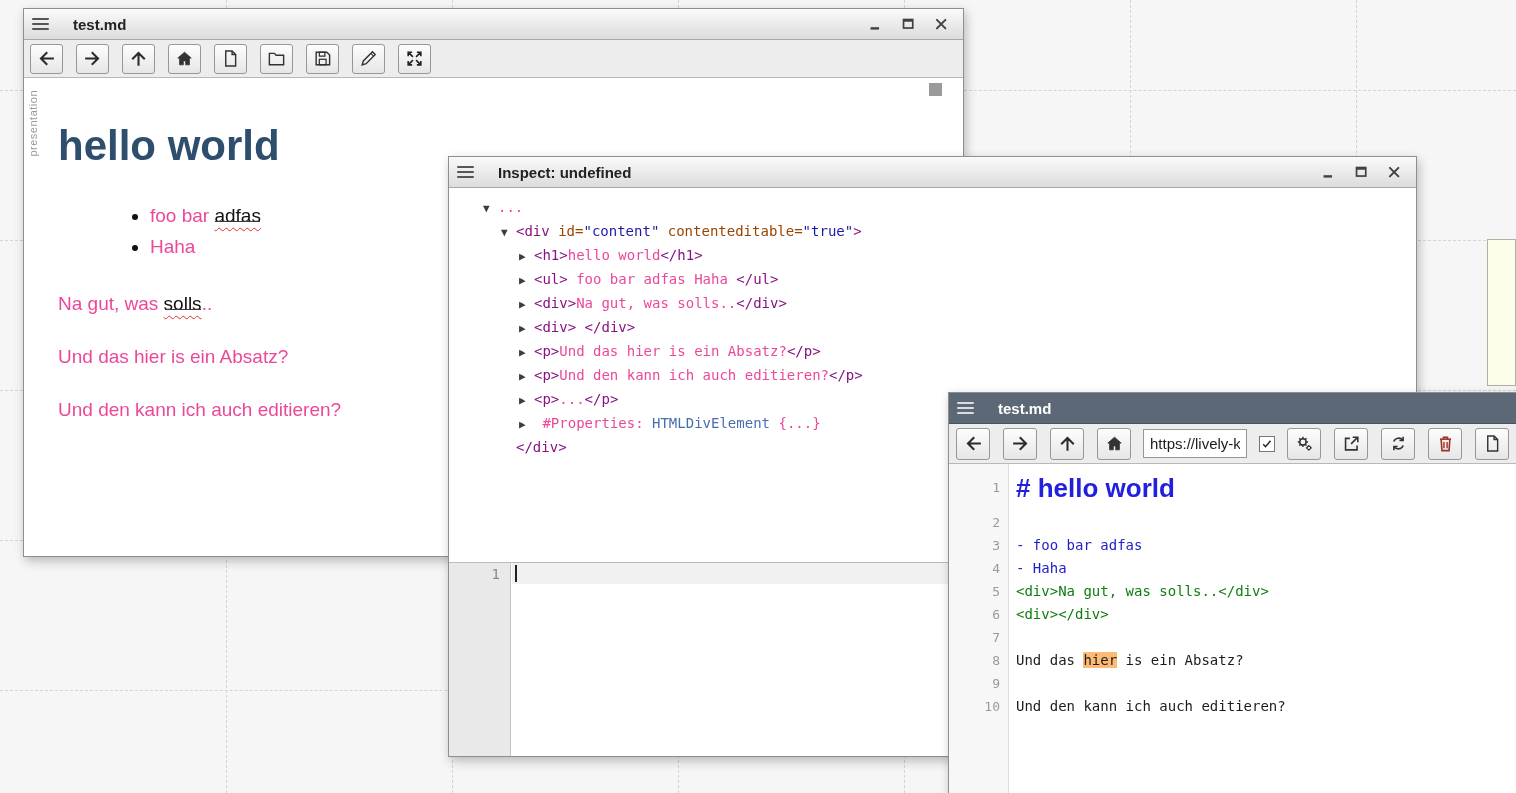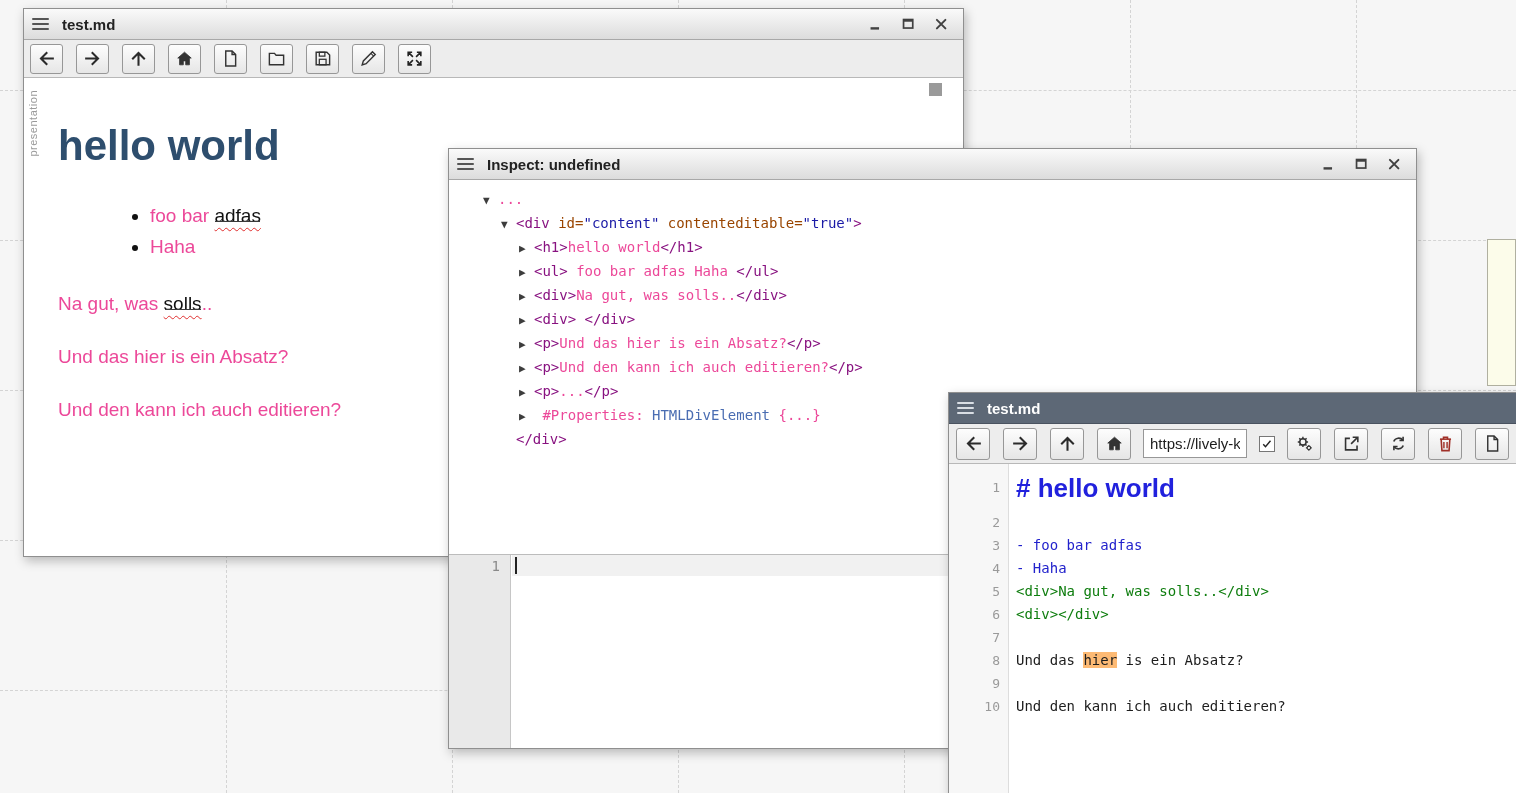--- a/index.html
+++ b/index.html
@@ -7,21 +7,21 @@
   body { font-family:"Liberation Sans", sans-serif; background:#f6f6f6; overflow:hidden; }
   .canvas { position:relative; width:1516px; height:793px; overflow:hidden; background:#f6f6f6; }
 
   
   .gridline { position:absolute; z-index:0; }
   .gridline.v { border-left:1px dashed #d4d4d4; top:0; bottom:0; width:0; }
   .gridline.h { border-top:1px dashed #d4d4d4; left:0; right:0; height:0; }
 
   
   .window { position:absolute; background:#fff; border:1px solid #8f8f8f; box-shadow:2px 4px 10px rgba(0,0,0,.25); }
-  .titlebar { height:31px; display:flex; align-items:center; gap:13px; padding:0 8px;
+  .titlebar { height:31px; display:flex; align-items:center; gap:24px; padding:0 8px;
               background:linear-gradient(#fafafa,#dcdcdc); border-bottom:1px solid #a8a8a8; cursor:default; }
   .titlebar.dark { background:#5d6876; border-bottom:1px solid #49525f; }
   .titlebar .title { font-weight:bold; font-size:15px; color:#222; }
   .titlebar.dark .title { color:#fff; }
   .hamburger { display:inline-flex; flex-direction:column; gap:3px; width:17px; cursor:pointer; }
   .hamburger i { height:2px; background:#555; border-radius:1px; }
   .titlebar.dark .hamburger i { background:#d9dee4; }
   .win-controls { margin-left:auto; display:flex; align-items:center; gap:9px; padding-right:2px; }
   .ctrl { width:24px; height:22px; display:flex; align-items:center; justify-content:center; cursor:pointer; }
   .ctrl svg { width:17px; height:17px; }
@@ -48,21 +48,21 @@
   .resize-handle { position:absolute; left:905px; top:74px; width:13px; height:13px; background:#9a9a9a; z-index:3; }
   .md-doc { padding:44px 40px 0 34px; color:#111; }
   .md-doc h1 { font-size:42px; color:#2e4e6e; }
   .md-doc ul { margin:30px 0 0 0; padding-left:92px; font-size:19px; }
   .md-doc ul li { line-height:31px; }
   .md-doc p { margin-top:30px; font-size:19px; line-height:23px; }
   .seg.misspelled { position:relative; text-decoration:underline wavy #e03030; text-decoration-thickness:1px; text-underline-offset:5px; }
   .seg.misspelled::after { content:""; position:absolute; left:1px; right:1px; bottom:4px; border-top:1px solid #3a3a3a; }
 
   
-  #inspector-window { left:448px; top:148px; width:969px; height:601px; z-index:3; }
+  #inspector-window { left:448px; top:156px; width:969px; height:601px; z-index:3; }
   .inspector-body { position:relative; height:calc(100% - 31px); background:#fff; }
   .tree { padding:8px 10px 0 34px; font-family:"DejaVu Sans Mono", monospace; font-size:14px;
           line-height:22px; white-space:pre; }
   .tree-line { cursor:default; }
   .tri { display:inline-block; width:15px; color:#3d3d3d; font-size:11px; }
   .seg.plain { color:#ec4899; }
   .seg.tag { color:#881280; }
   .seg.attr { color:#994500; }
   .seg.str { color:#1a1aa6; }
   .seg.type { color:#4a6db2; }

